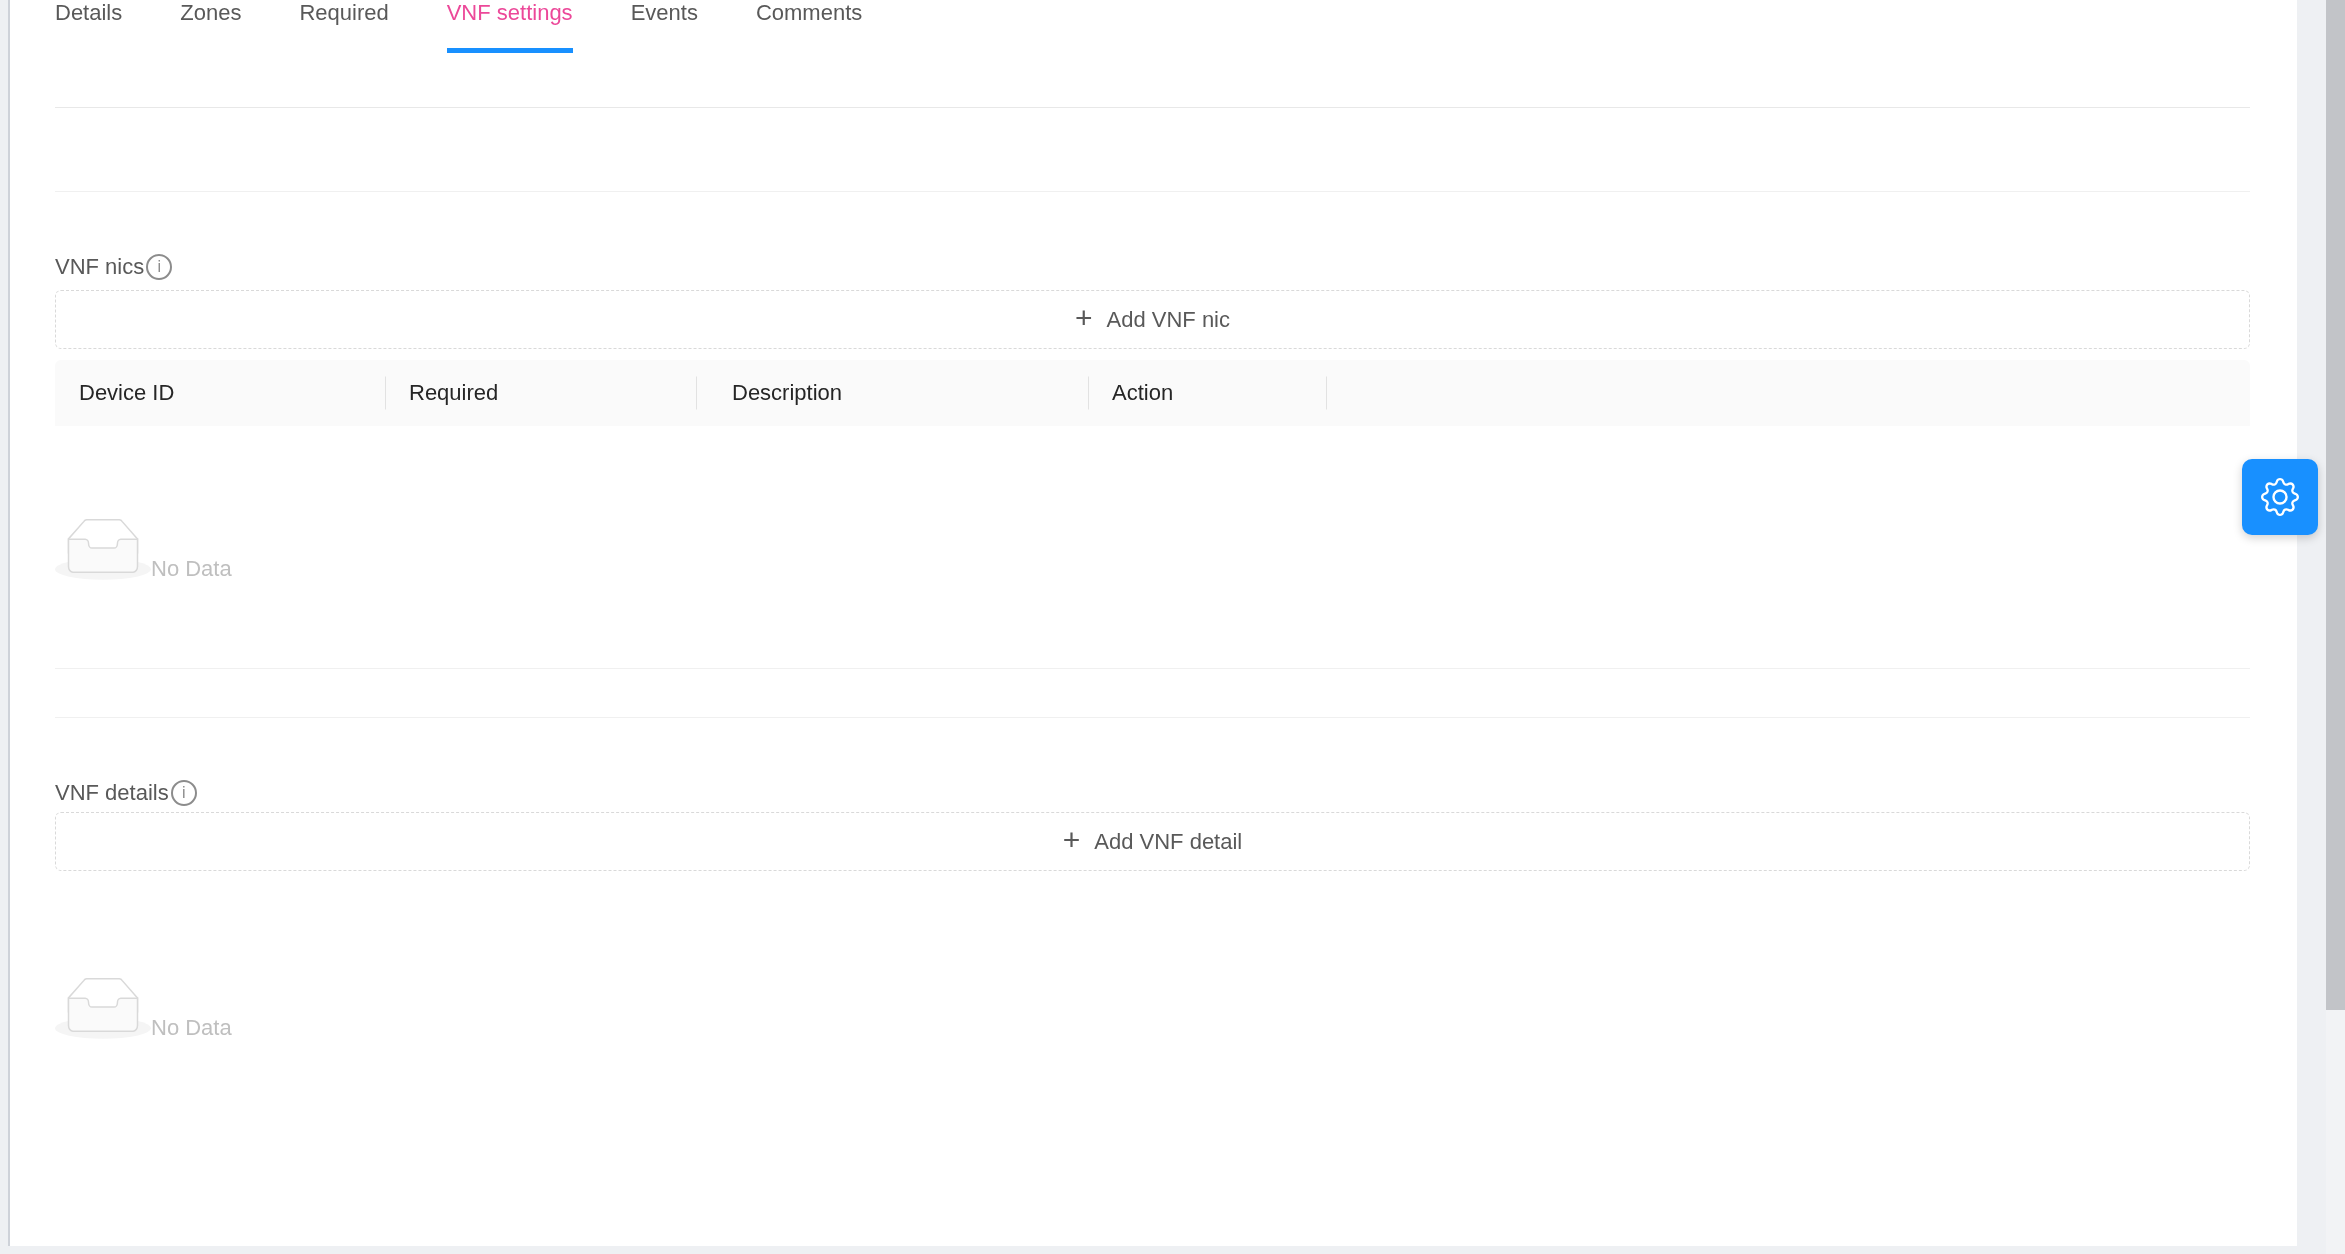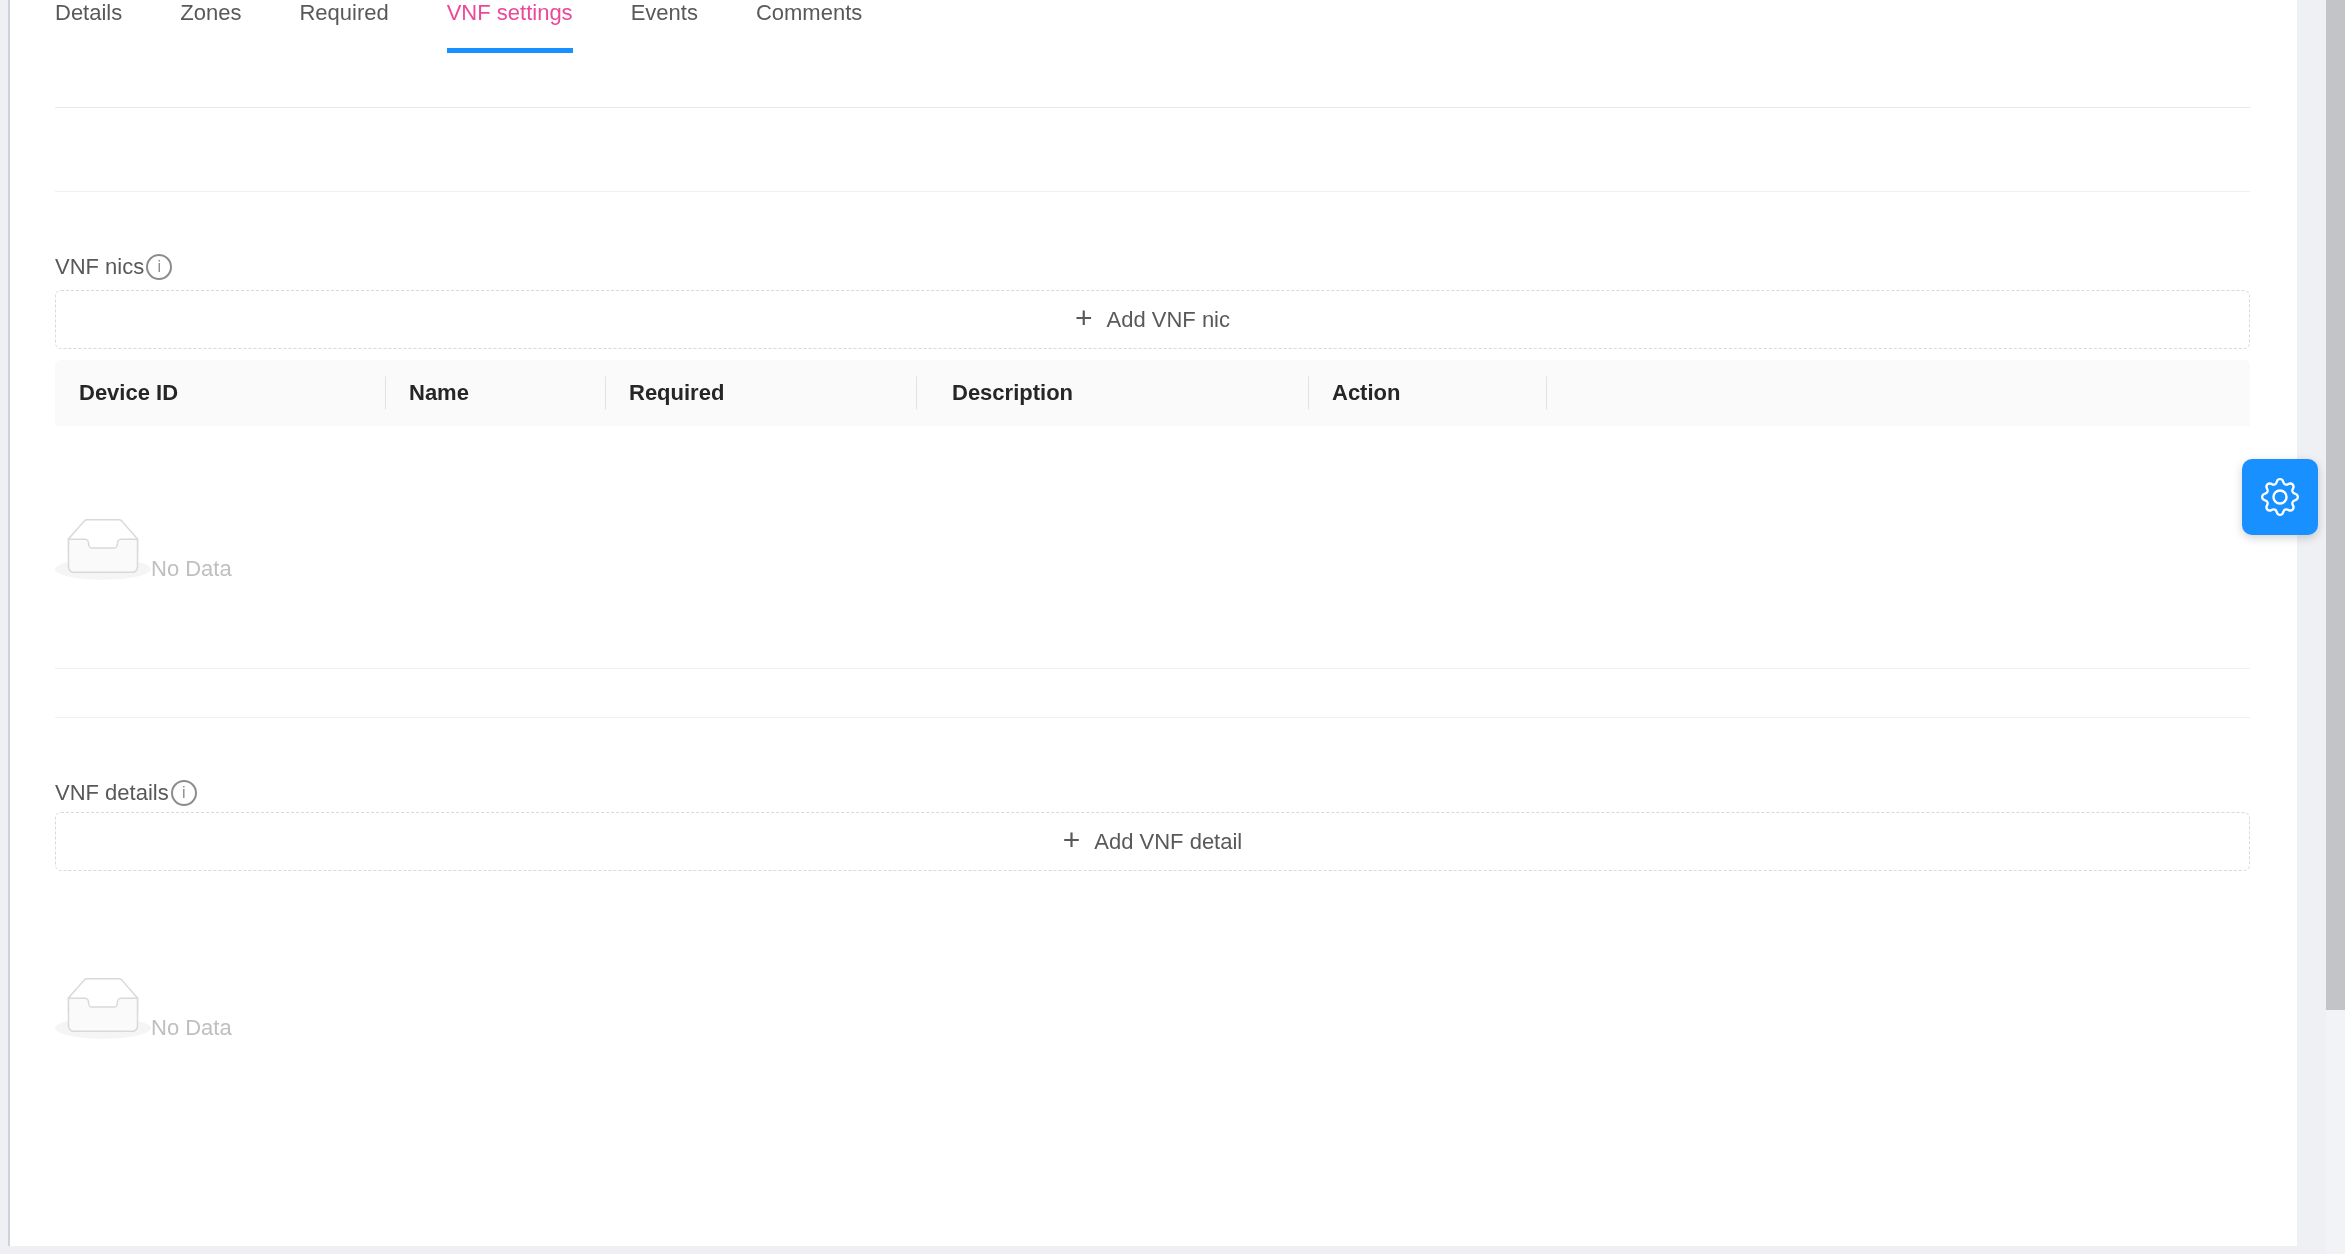--- a/index.html
+++ b/index.html
@@ -85,21 +85,21 @@
   .thead {
     margin-top:11px;
     height:66px;
     background:#fafafa;
     border-radius:6px 6px 0 0;
     display:flex; align-items:stretch;
   }
   .th {
     display:flex; align-items:center;
     padding-left:24px;
-    font-size:22px; font-weight:700;
+    font-size:22px; font-weight:400;
     color:#262626;
     position:relative;
     white-space:nowrap;
     overflow:hidden;
   }
   .th + .th::before {
     content:"";
     position:absolute; left:0; top:50%;
     transform:translateY(-50%);
     width:1px; height:33px;
@@ -165,21 +165,20 @@
           <span class="info-icon">i</span>
       </div>
 
       <div class="add-btn">
         <span class="plus-glyph">+</span>
         <span>Add VNF nic</span>
       </div>
 
       <div class="thead">
         <div class="th c1">Device ID</div>
-        <div class="th c2">Name</div>
         <div class="th c3">Required</div>
         <div class="th c5">Description</div>
         <div class="th c6">Action</div>
         <div class="th c7"></div>
       </div>
 
       <div class="empty first">
         <svg width="96" height="62" viewBox="0 0 64 41" xmlns="http://www.w3.org/2000/svg">
           <g transform="translate(0 1)" fill="none" fill-rule="evenodd">
             <ellipse fill="#f5f5f5" cx="32" cy="33" rx="32" ry="7"></ellipse>

